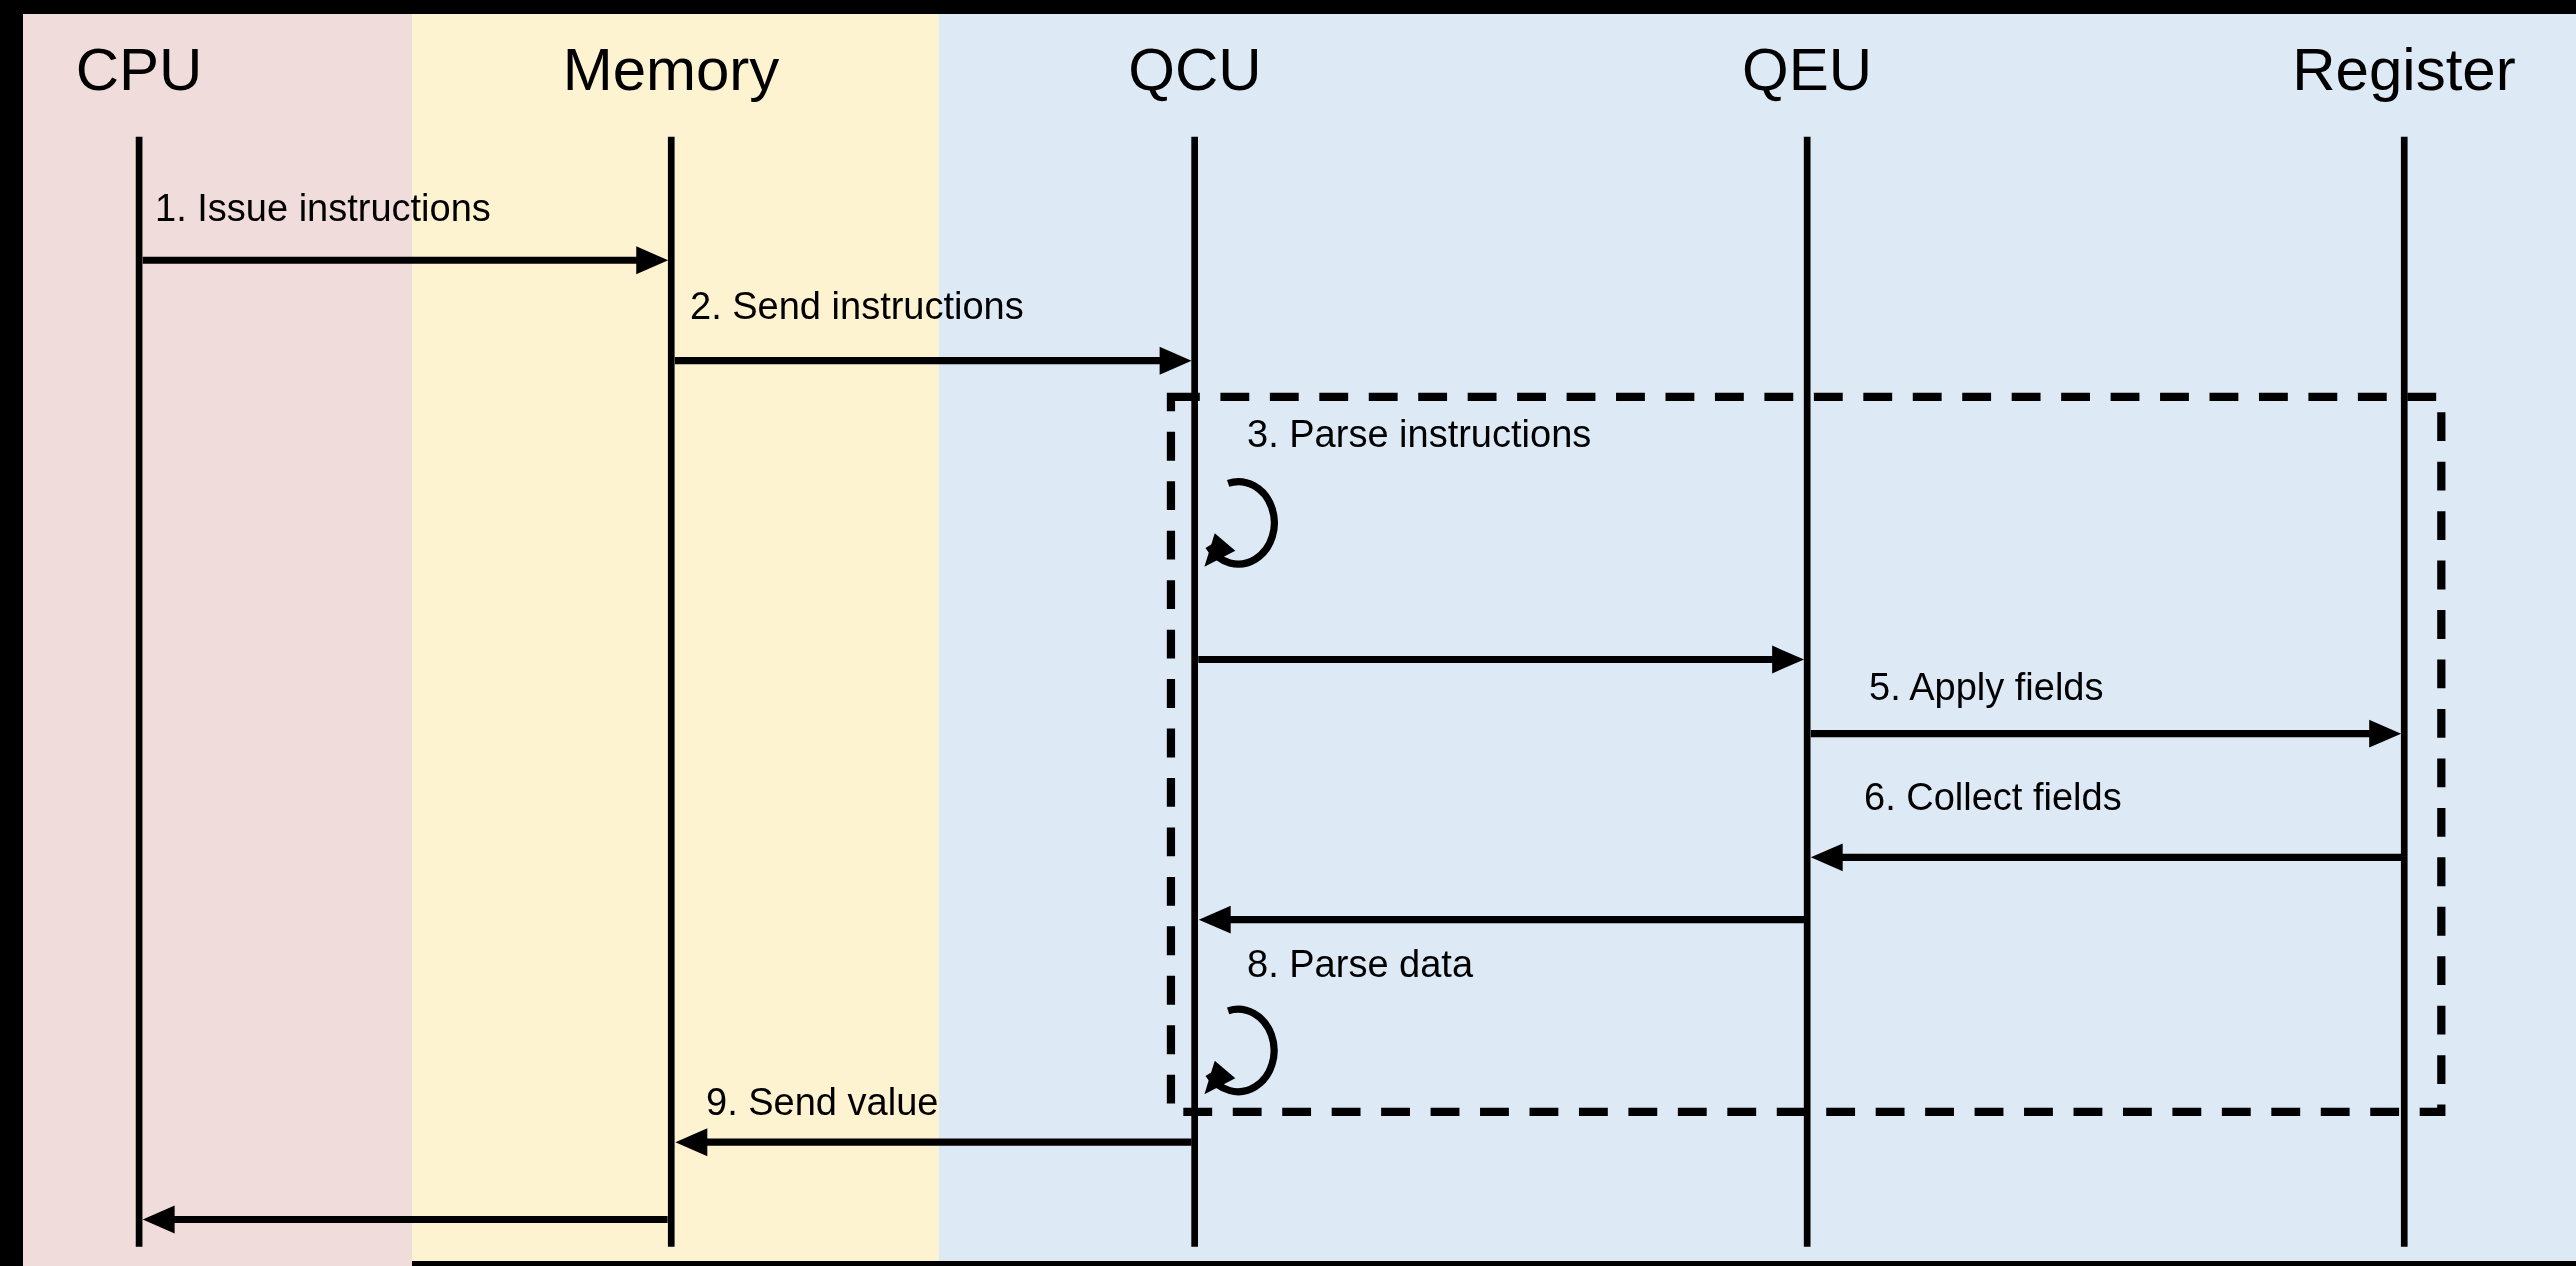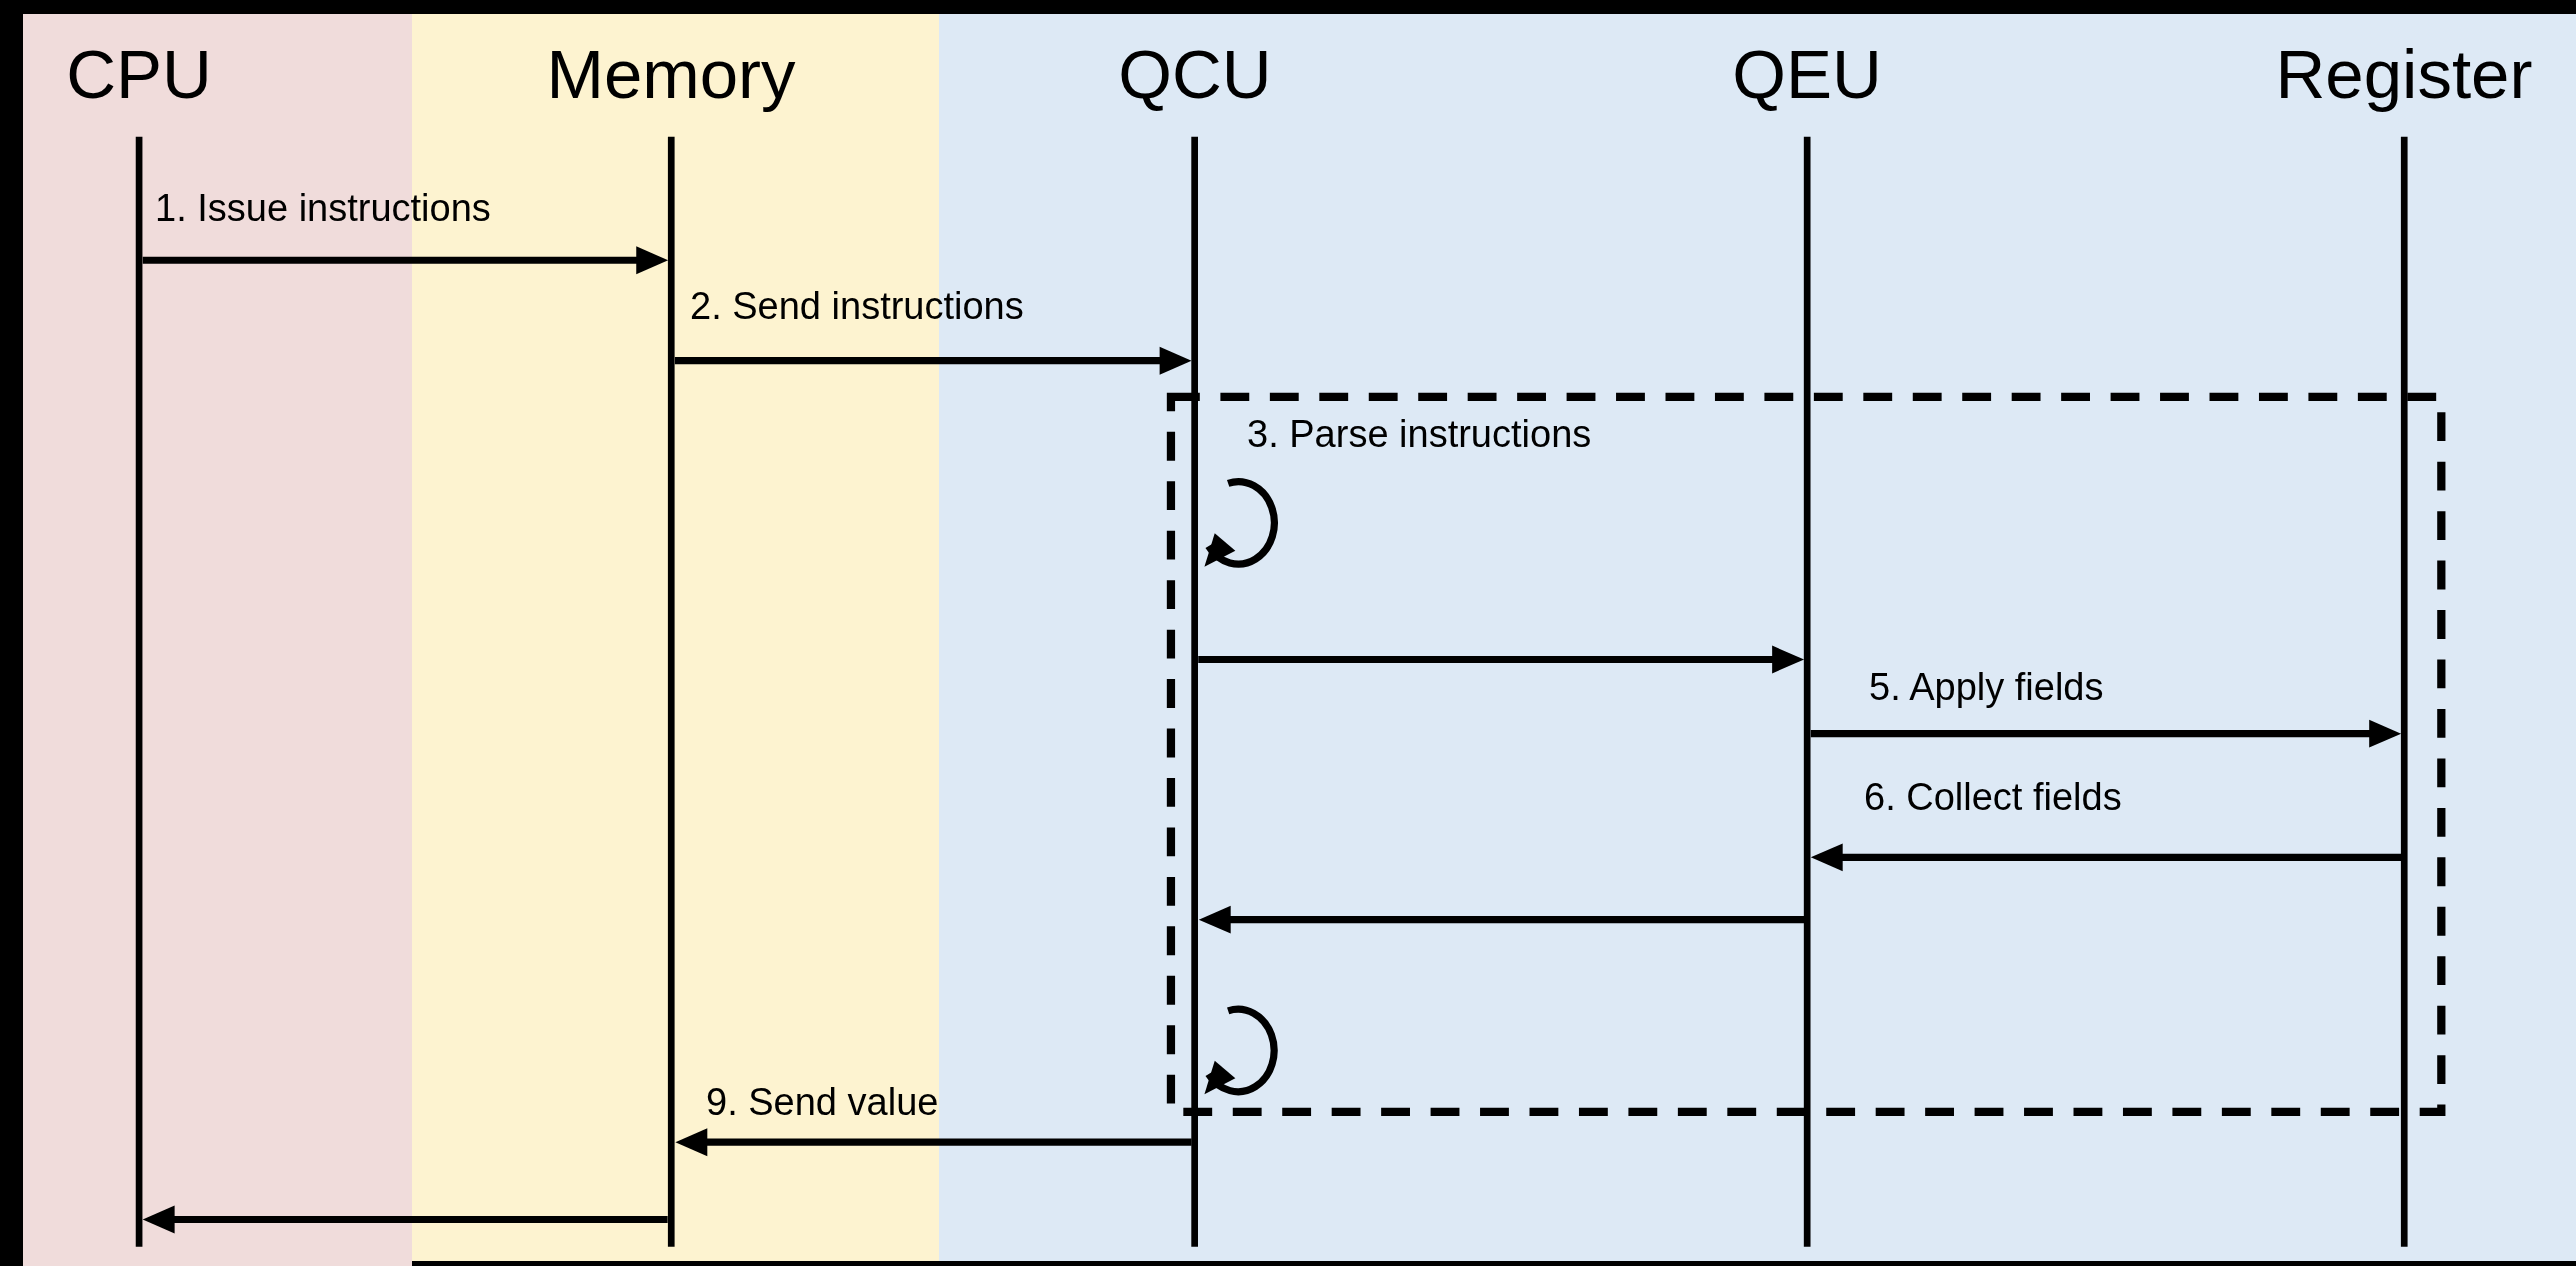--- a/index.html
+++ b/index.html
@@ -26,21 +26,21 @@
   svg.gfx {
     position: absolute;
     left: 0; top: 0;
     width: 2617px;
     height: 1267px;
   }
   .participant {
     position: absolute;
     top: 37px;
     transform: translateX(-50%);
-    font-size: 69px;
+    font-size: 60px;
     line-height: 1.1;
     white-space: nowrap;
     font-weight: 400;
   }
   .msg {
     position: absolute;
     font-size: 38px;
     line-height: 1.1;
     white-space: nowrap;
     font-weight: 400;
@@ -100,16 +100,17 @@
   <div class="participant" style="left:671px">Memory</div>
   <div class="participant" style="left:1195px">QCU</div>
   <div class="participant" style="left:1807px">QEU</div>
   <div class="participant" style="left:2404px">Register</div>
 
   <div class="msg" style="left:155px;  top:188px">1. Issue instructions</div>
   <div class="msg" style="left:690px; top:286px">2. Send instructions</div>
   <div class="msg" style="left:1247px; top:414px">3. Parse instructions</div>
   <div class="msg" style="left:1869px; top:667px">5. Apply fields</div>
   <div class="msg" style="left:1864px; top:777px">6. Collect fields</div>
+  <div class="msg" style="left:1247px; top:944px">8. Parse data</div>
   <div class="msg" style="left:706px; top:1082px">9. Send value</div>
 
 </div>
 
 
 </body></html>

